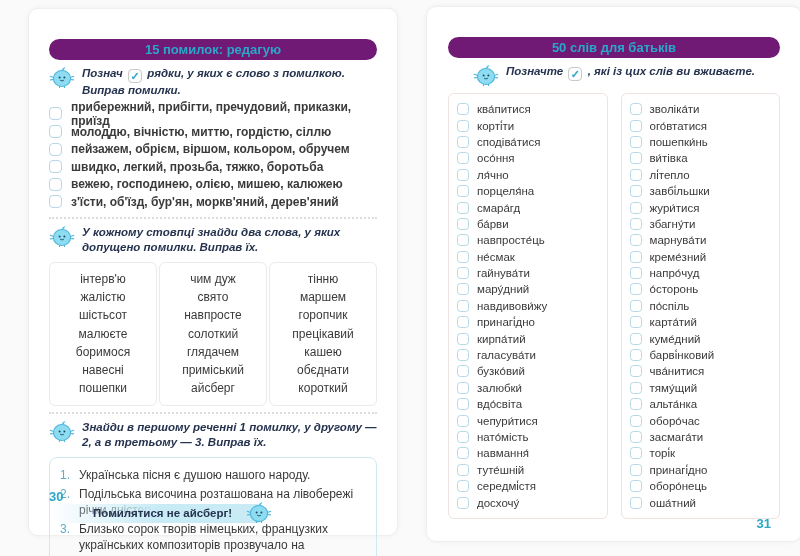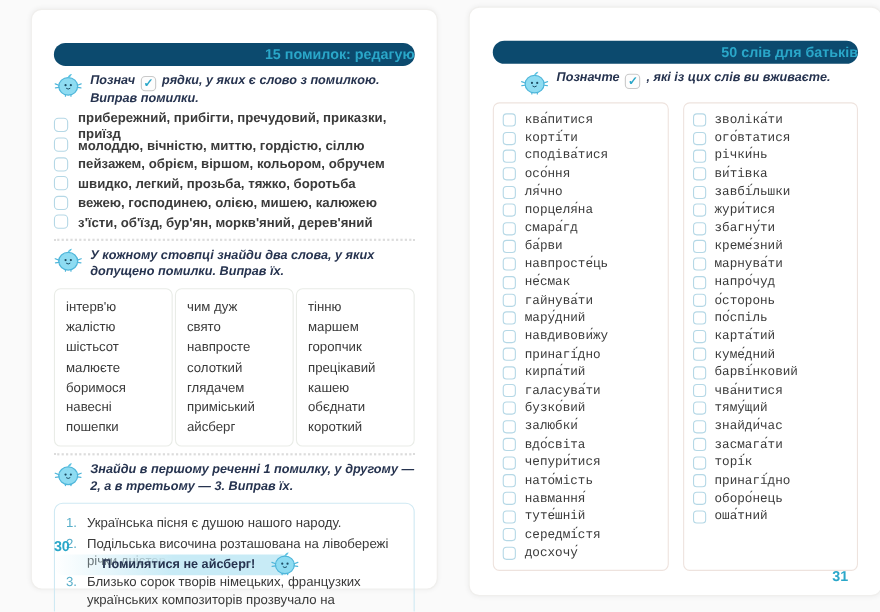--- a/index.html
+++ b/index.html
@@ -6,60 +6,60 @@
   html,body { width:800px; height:556px; }
   body { background:#fafafa; font-family:"Liberation Sans", sans-serif; }
   .spread { position:relative; width:800px; height:556px; overflow:hidden; }
 
   .page { position:absolute; background:#fff; border:1px solid #f0efed;
           border-radius:10px; box-shadow:0 0 5px rgba(0,0,0,.05); }
   .page-left  { left:28px;  top:8px; width:370px; height:528px; padding:0 20px; }
   .page-right { left:426px; top:6px; width:376px; height:536px; padding:0 21px; }
 
   .banner { margin:30px auto 6px; height:21px; line-height:21px; border-radius:11px;
-            background:#0c4a6e; color:#2aa7c9; font-weight:bold; font-size:13px;
-            text-align:right; }
+            background:#701a75; color:#2aa7c9; font-weight:bold; font-size:13px;
+            text-align:center; }
 
   .instr { display:flex; align-items:flex-start; gap:7px; margin:5px 0 7px;
            font-style:italic; font-weight:bold; font-size:11.5px; line-height:1.32;
            color:#26334f; }
   .bird { flex:0 0 26px; width:26px; height:22px; display:inline-block; }
 
   .cb { display:inline-block; width:13px; height:13px; flex:0 0 13px;
         border:1.5px solid #b5d8e6; border-radius:4px; background:#fff; }
   .cb-inline { display:inline-block; width:14px; height:14px; border:1.5px solid #c9c9c9;
                border-radius:4px; background:#fdfdfd; vertical-align:-3px; margin:0 2px;
                text-align:center; line-height:12px; font-style:normal; font-size:11px;
                color:#2aa7c9; font-weight:bold; }
 
   .checkrows { margin-top:2px;font-weight:bold; }
   .crow { display:flex; align-items:center; gap:9px; height:17.6px; }
   .crow-label { font-size:12px; color:#3a3a3a; }
 
   .dots { border-top:2px dotted #dcdcdc; margin:6px 0; }
 
-  .cols3 { display:flex; gap:2px; margin:4px 0 2px; }
+  .cols3 { display:flex; gap:2px; margin:4px 0 2px;text-align:center; }
   .colbox { flex:1; border:1.5px solid #e9ece7; border-radius:6px; padding:7px 10px; }
   .colbox .w { font-size:12px; line-height:18.2px; color:#3a3a3a; white-space:nowrap; }
 
   .sentbox { border:1.5px solid #cfe9f3; border-radius:8px; padding:7px 10px; margin-top:3px; }
   .sent { display:flex; gap:5px; font-size:12px; line-height:1.34; color:#3a3a3a; margin:2.5px 0; }
   .sent .n { color:#58aec9; flex:0 0 14px; }
 
   .footer-row { position:absolute; left:20px; right:14px; bottom:12px;
                 display:flex; justify-content:space-between; align-items:flex-start;flex-direction:column; }
   .pageno { color:#2aa7c9; font-weight:bold; font-size:13px; }
   .note-band { position:relative; height:19px; line-height:19px; padding:0 34px 0 44px;
                border-radius:10px; color:#26334f; font-weight:bold; font-size:11.5px;
                background:linear-gradient(90deg, rgba(212,239,249,0), #c8ebf6 50%); }
   .note-band .bird { position:absolute; right:-6px; top:-3px; }
 
   .wordcols { display:flex; gap:13px; margin-top:3px; }
   .wordcol { flex:1; border:1.5px solid #eee3de; border-radius:6px; padding:7px 8px; }
-  .wrow { display:flex; align-items:center; gap:8px; height:16.4px;font-family:Liberation Mono, monospace; }
+  .wrow { display:flex; align-items:center; gap:8px; height:16.4px; }
   .wrow .cb { width:12px; height:12px; flex:0 0 12px; border-radius:3.5px; }
   .wlabel { font-size:11.5px; color:#3a3a3a; white-space:nowrap; }
 
   .pageno-right { position:absolute; right:30px; bottom:10px; }
 </style>
 </head>
 <body>
 
 <div class="spread">
 
@@ -386,56 +386,60 @@
             <span class="wlabel">зволіка́ти</span>
           </div>
 
           <div class="wrow">
             <span class="cb"></span>
             <span class="wlabel">ого́втатися</span>
           </div>
 
           <div class="wrow">
             <span class="cb"></span>
-            <span class="wlabel">річки́нь</span>
+            <span class="wlabel">пошепки́нь</span>
           </div>
 
           <div class="wrow">
             <span class="cb"></span>
             <span class="wlabel">ви́тівка</span>
           </div>
 
+          <div class="wrow">
+            <span class="cb"></span>
+            <span class="wlabel">лі́тепло</span>
+          </div>
 
           <div class="wrow">
             <span class="cb"></span>
             <span class="wlabel">завбі́льшки</span>
           </div>
 
           <div class="wrow">
             <span class="cb"></span>
             <span class="wlabel">жури́тися</span>
           </div>
 
           <div class="wrow">
             <span class="cb"></span>
             <span class="wlabel">збагну́ти</span>
           </div>
 
           <div class="wrow">
             <span class="cb"></span>
+            <span class="wlabel">марнува́ти</span>
+          </div>
+
+          <div class="wrow">
+            <span class="cb"></span>
             <span class="wlabel">креме́зний</span>
           </div>
 
           <div class="wrow">
             <span class="cb"></span>
-            <span class="wlabel">марнува́ти</span>
-          </div>
-
-          <div class="wrow">
-            <span class="cb"></span>
             <span class="wlabel">напро́чуд</span>
           </div>
 
           <div class="wrow">
             <span class="cb"></span>
             <span class="wlabel">о́сторонь</span>
           </div>
 
           <div class="wrow">
             <span class="cb"></span>
@@ -460,24 +464,28 @@
           <div class="wrow">
             <span class="cb"></span>
             <span class="wlabel">чва́нитися</span>
           </div>
 
           <div class="wrow">
             <span class="cb"></span>
             <span class="wlabel">тяму́щий</span>
           </div>
 
-
-          <div class="wrow">
-            <span class="cb"></span>
-            <span class="wlabel">знайди́час</span>
+          <div class="wrow">
+            <span class="cb"></span>
+            <span class="wlabel">альта́нка</span>
+          </div>
+
+          <div class="wrow">
+            <span class="cb"></span>
+            <span class="wlabel">оборо́час</span>
           </div>
 
           <div class="wrow">
             <span class="cb"></span>
             <span class="wlabel">засмага́ти</span>
           </div>
 
           <div class="wrow">
             <span class="cb"></span>
             <span class="wlabel">торі́к</span>

